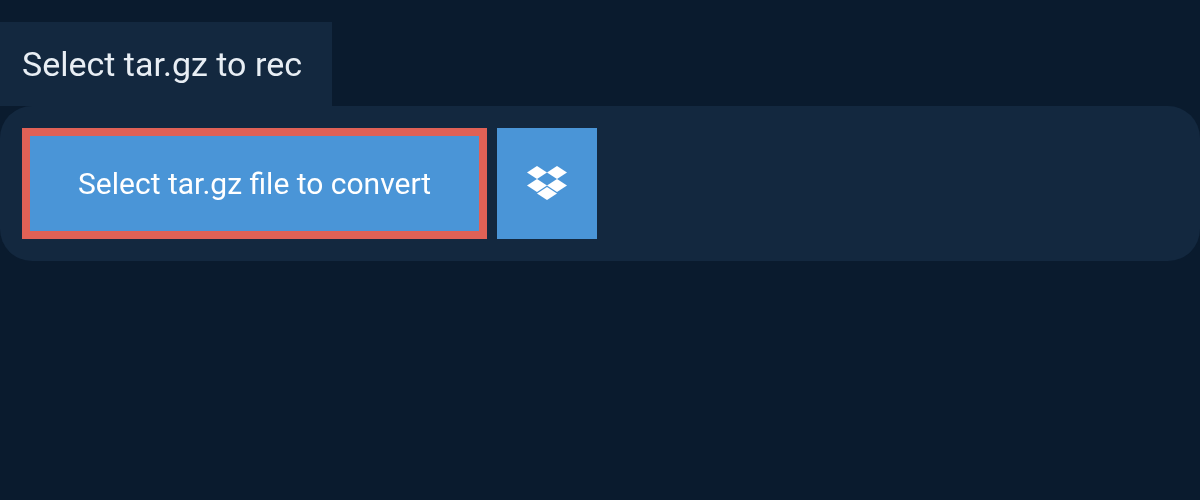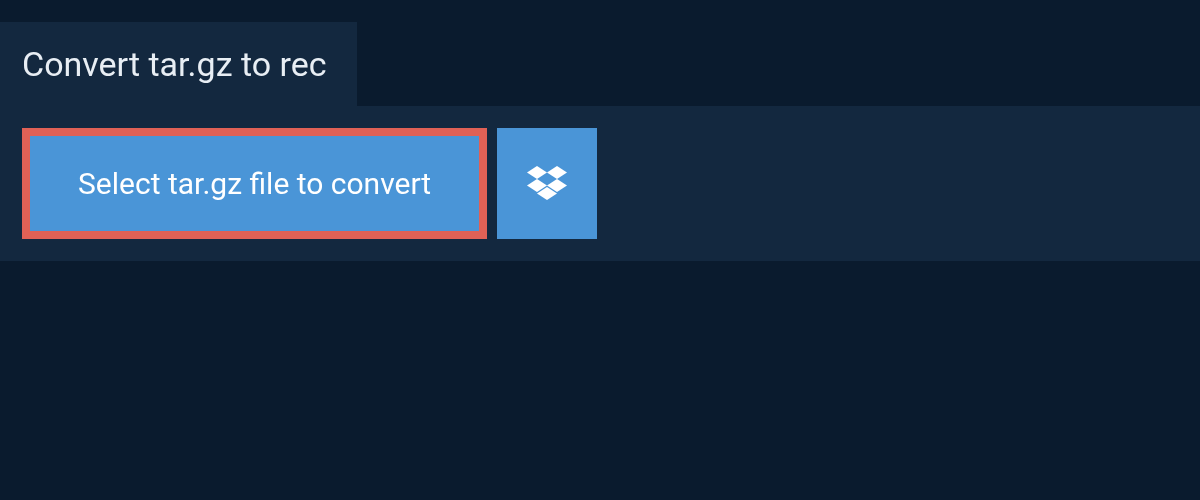--- a/index.html
+++ b/index.html
@@ -22,20 +22,21 @@
     }
     .header-title {
       color: #e8eef4;
       font-size: 34px;
       font-weight: 400;
     }
     .upload-panel {
       background: #13283f;
       padding: 22px;
       margin-top: 0;
+      border-radius: 32px;
     }
     .upload-row {
       display: flex;
       gap: 10px;
       align-items: stretch;
     }
     .select-file-button {
       background: #4a95d7;
       border: 8px solid #e06156;
       color: #ffffff;
@@ -60,21 +61,21 @@
       width: 40px;
       height: 36px;
     }
   </style>
 </head>
 <body>
 
 
 
 <div class="header-tab">
-  <h1 class="header-title">Convert tar.gz to rec</h1>
+  <h1 class="header-title">Select tar.gz to rec</h1>
 </div>
 
 <div class="upload-panel">
   <div class="upload-row">
     <div class="select-file-button">
       <span>Select tar.gz file to convert</span>
     </div>
     <div class="dropbox-button">
       <svg class="dropbox-icon" viewBox="0 0 40 36" fill="#ffffff">
         <path d="M10 0 L20 6.5 L10 13 L0 6.5 Z"></path>

